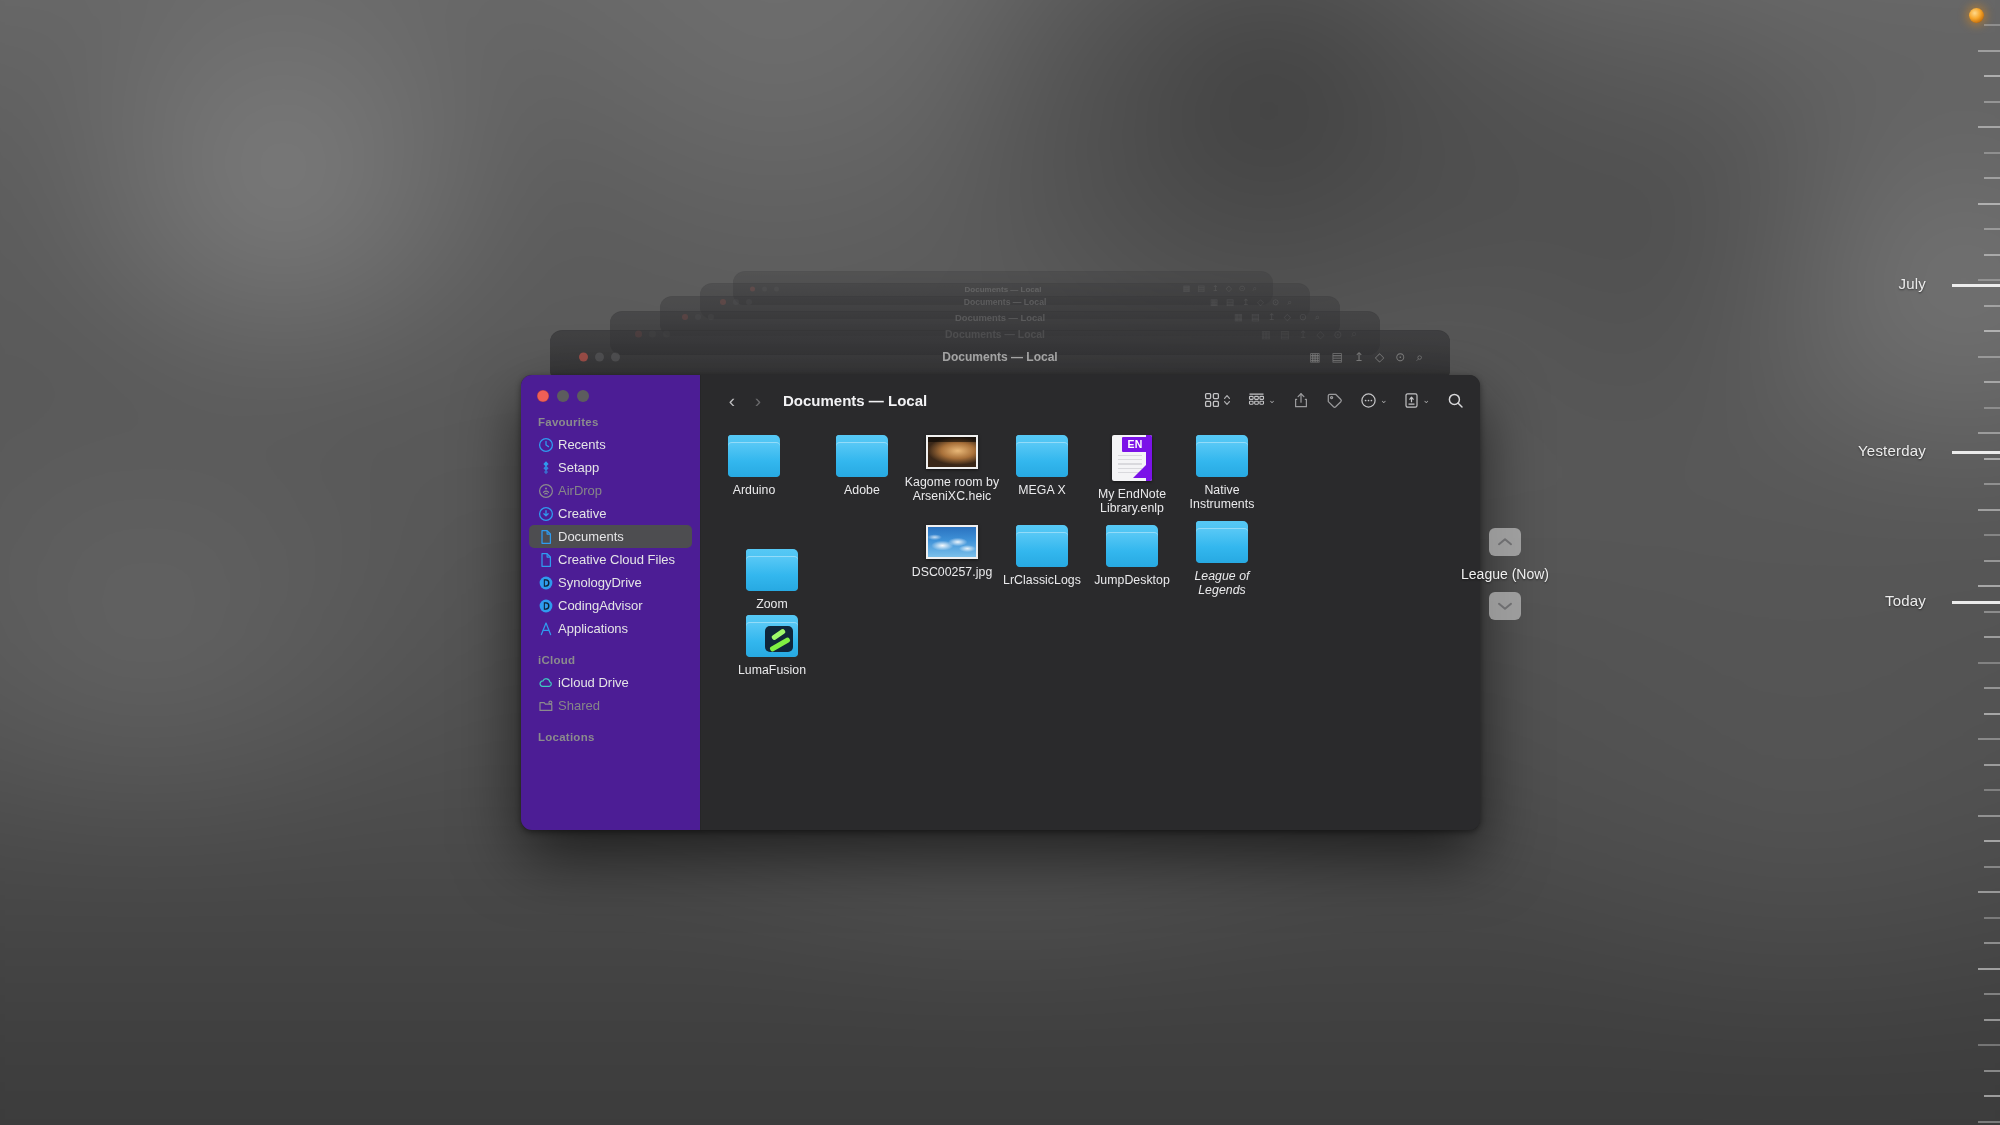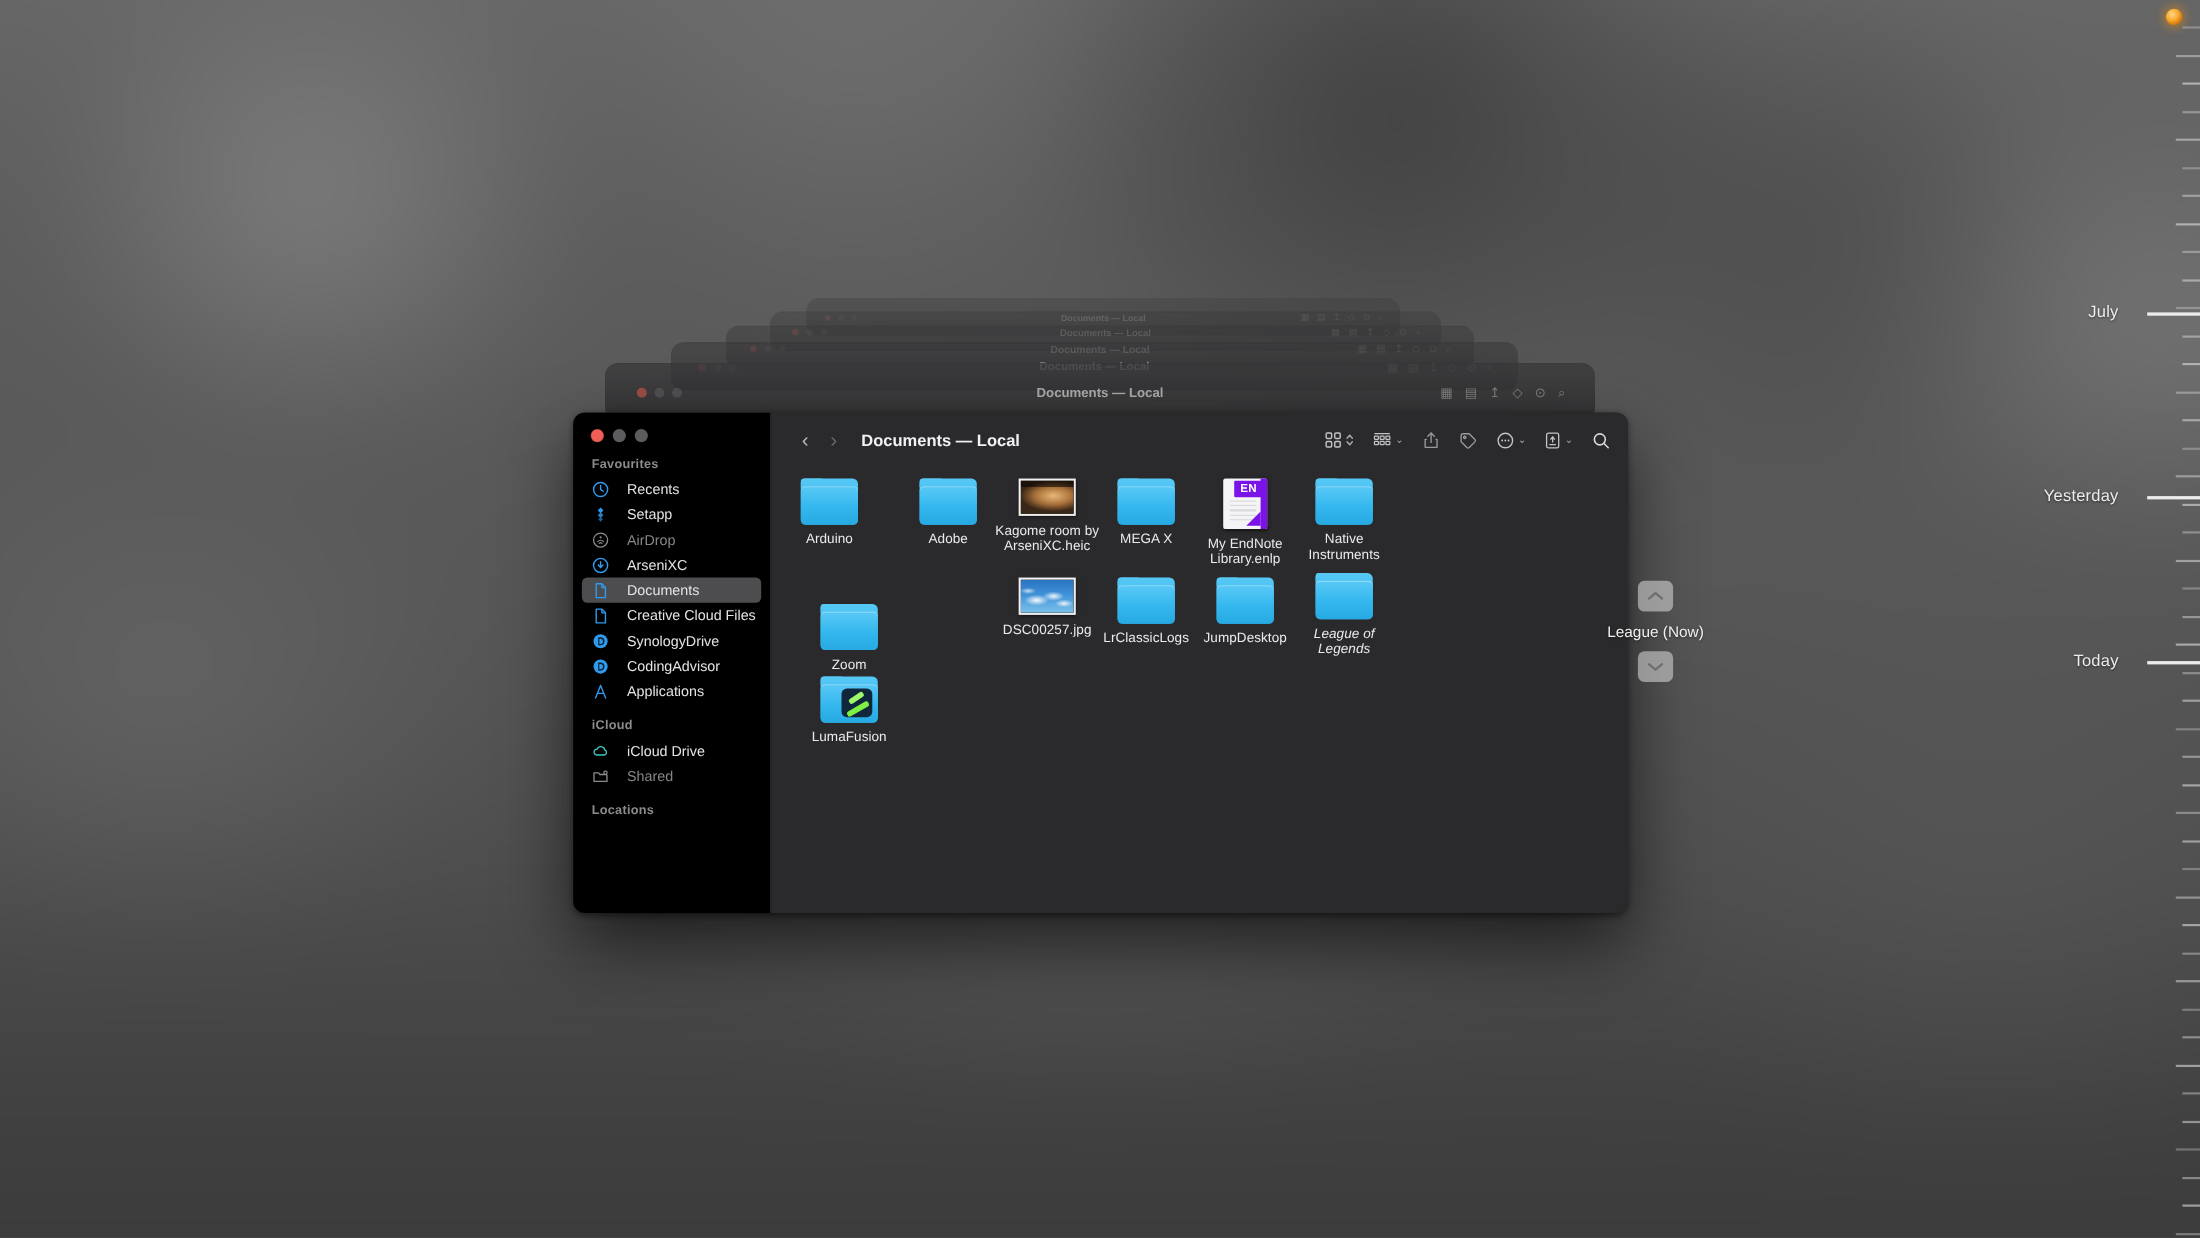--- a/index.html
+++ b/index.html
@@ -61,33 +61,33 @@
   
   #finder {
     position:absolute; left:521px; top:375px; width:959px; height:455px;
     background:#2a2a2c; border-radius:11px; overflow:hidden;
     box-shadow:0 26px 64px rgba(0,0,0,.62), 0 2px 6px rgba(0,0,0,.45);
     display:flex;
   }
 
   
   #sidebar {
-    width:180px; flex:0 0 180px; background:#000000;
+    width:180px; flex:0 0 180px; background:#4c1d95;
     border-right:1px solid #262628; position:relative; overflow:hidden;
   }
   #traffic { display:flex; gap:8px; padding:15px 0 0 16px; }
   #traffic i { width:12px; height:12px; border-radius:50%; display:block; }
   .tl-red { background:#ef5f56; box-shadow:inset 0 0 0 .5px rgba(0,0,0,.25); }
   .tl-dim { background:#5c5c5e; }
   .sb-head {
     color:#8b8b8d; font-size:11.5px; font-weight:bold; letter-spacing:.25px;
     padding:14px 0 5px 17px;
   }
   .sb-item {
-    display:flex; align-items:center; gap:16px;
+    display:flex; align-items:center; gap:4px;
     height:23px; margin:0 8px; padding-left:9px; border-radius:5px;
     color:#e4e4e6; font-size:13px; white-space:nowrap;
   }
   .sb-item.sel { background:#4d4d50; }
   .sb-item.dim { color:#868688; }
   .sb-ico { width:16px; height:16px; flex:0 0 16px; display:block; }
 
   
   #content { flex:1; display:flex; flex-direction:column; min-width:0; background:#2a2a2c; }
   #toolbar {
@@ -396,21 +396,21 @@
             </span>
             <span>AirDrop</span>
           </div>
           <div class="sb-item">
             <span style="display: flex; flex: 0 0 16px;">
               <svg class="sb-ico" viewBox="0 0 16 16" fill="none">
                 <circle cx="8" cy="8" r="6.4" stroke="#2f9bef" stroke-width="1.3"></circle>
                 <path d="M8 4.6v5.1M5.9 7.7 8 9.9l2.1-2.2" stroke="#2f9bef" stroke-width="1.3" stroke-linecap="round" stroke-linejoin="round"></path>
               </svg>
             </span>
-            <span>ArseniXC</span>
+            <span>Creative</span>
           </div>
           <div class="sb-item sel">
             <span style="display: flex; flex: 0 0 16px;">
               <svg class="sb-ico" viewBox="0 0 16 16" fill="none">
                 <path d="M4 1.7h5.1L12.4 5v9.3H4z" stroke="#2f9bef" stroke-width="1.25" stroke-linejoin="round"></path>
                 <path d="M9.1 1.8v3.3h3.2" stroke="#2f9bef" stroke-width="1.2" stroke-linejoin="round"></path>
               </svg>
             </span>
             <span>Documents</span>
           </div>

